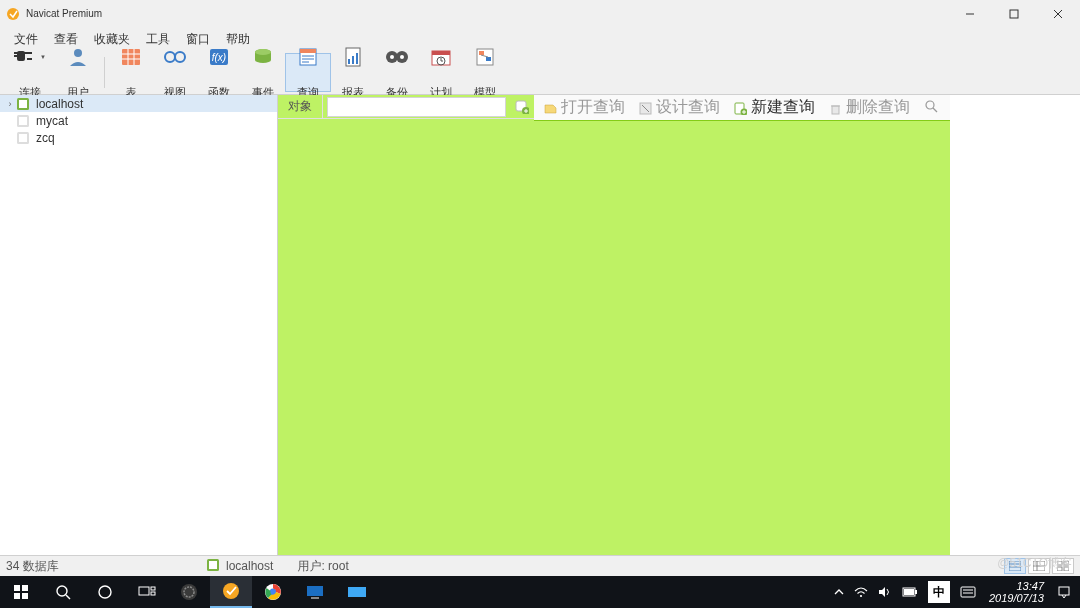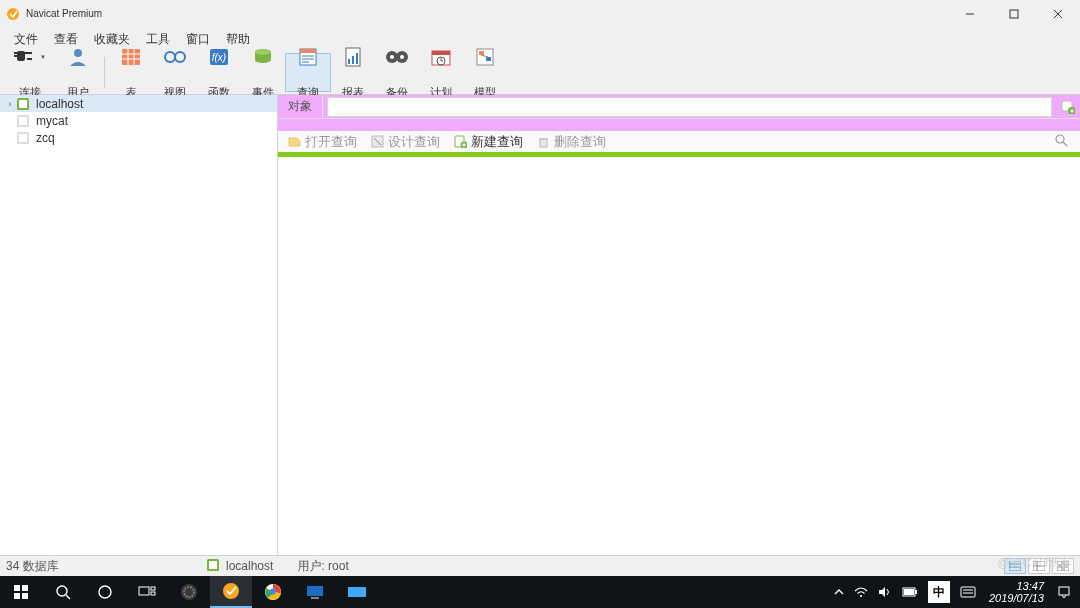--- a/index.html
+++ b/index.html
@@ -30,26 +30,26 @@
 
 
 .sidebar { width: 278px; border-right: 1px solid #d0d0d0; background: #fff; font-size: 12px; overflow: auto; }
 .conn-item { display: flex; align-items: center; height: 17px; padding: 0 4px; cursor: pointer; color: #333; }
 .conn-item .arrow { width: 12px; text-align: center; color: #666; font-size: 9px; }
 .conn-item .c-ico { width: 16px; height: 14px; margin-right: 4px; }
 .conn-item.open { background: #dbe9f7; }
 .conn-item .name { }
 
 
-.right { flex: 1; display: flex; flex-direction: column; background: #f0abfc; }
+.right { flex: 1; display: flex; flex-direction: row; background: #bef264; }
 .obj-bar { height: 24px; display: flex; align-items: center; border-bottom: 1px solid #e0e0e0; }
 .obj-tab { padding: 0 10px; height: 100%; display: flex; align-items: center; font-size: 12px; color: #555; border-right: 1px solid #e0e0e0; }
 .obj-filter { flex: 1; height: 20px; margin: 2px 4px; border: 1px solid #d5d5d5; background: #fff; }
 .obj-end-ico { width: 24px; display: flex; align-items: center; justify-content: center; }
-.sub-tb { height: 26px; background: #fafafa; border-bottom: 5px solid #84cc16; display: flex; align-items: center; padding: 0 10px; font-size: 13px; color: #999; margin-top: 12px; }
+.sub-tb { height: 26px; background: #fafafa; border-bottom: 1px solid #84cc16; display: flex; align-items: center; padding: 0 10px; font-size: 16px; color: #999; }
 .sub-tb .sb-item { display:flex; align-items:center; margin-right: 14px; cursor: pointer; }
 .sub-tb .sb-item.active { color: #333; }
 .sub-tb .sb-ico { width:13px; height:13px; margin-right:4px; }
 .sub-tb .spacer { flex:1; }
 .sub-tb .srch { width: 16px; color: #888; }
 .content-area { flex: 1; background: #fff; }
 
 
 .statusbar { height: 21px; background: #f0f0f0; border-top: 1px solid #d0d0d0; display: flex; align-items: center; font-size: 12px; color: #555; padding: 0 6px; }
 .statusbar .sb-left { width: 200px; }

